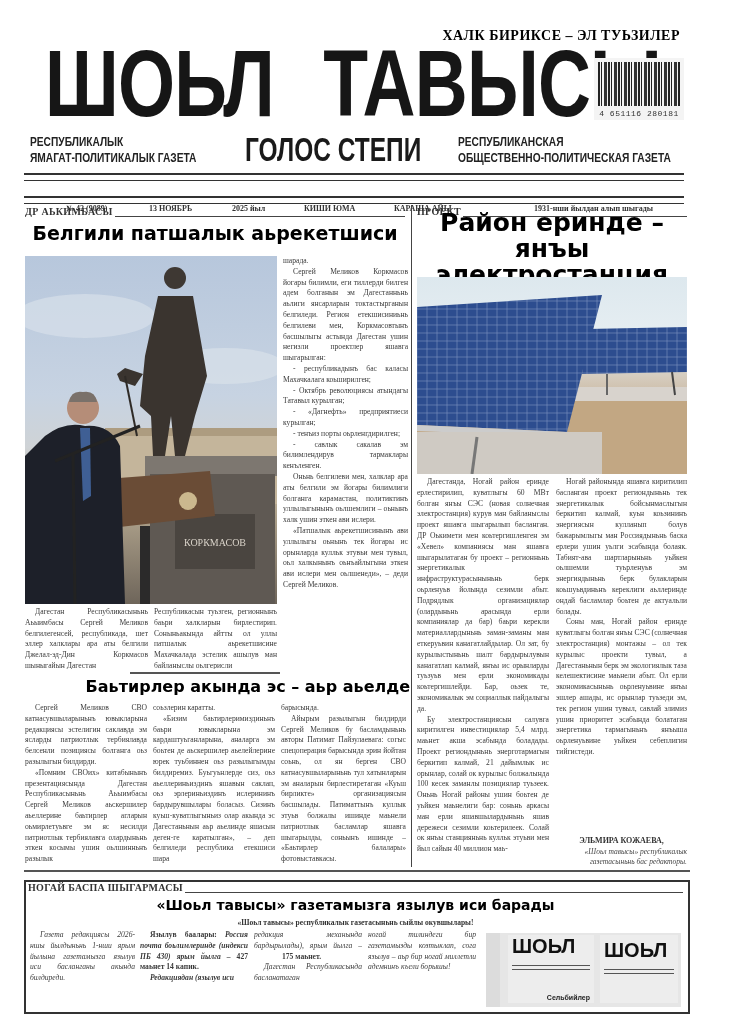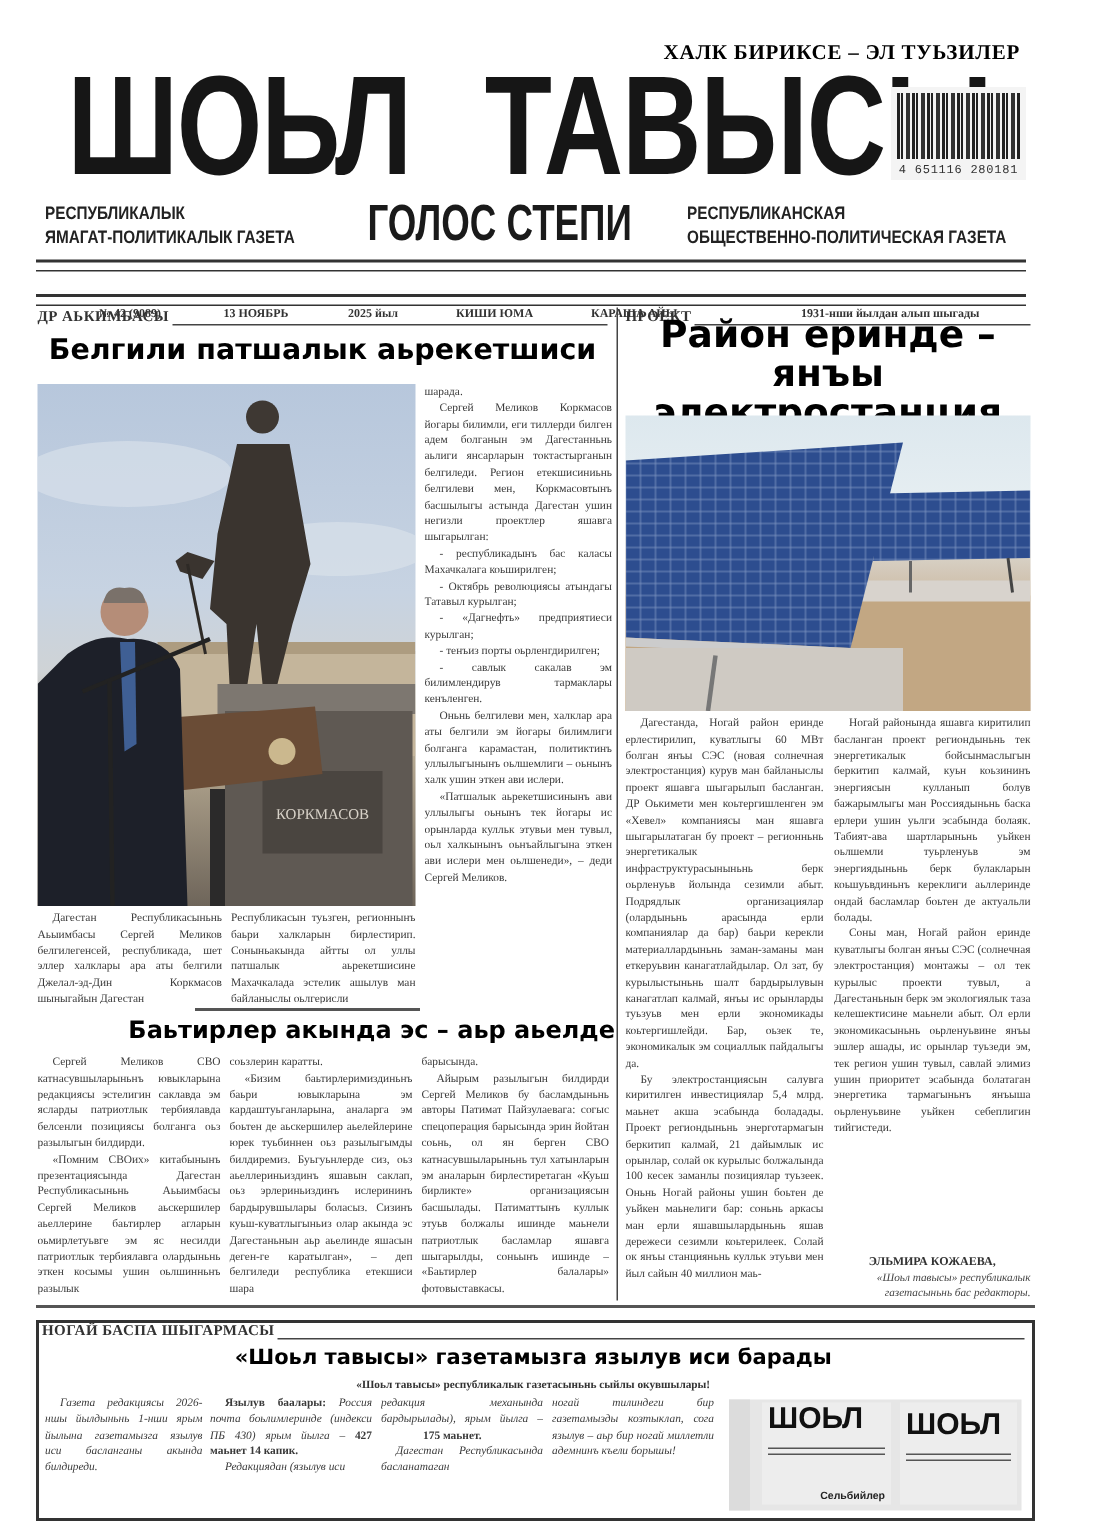--- a/index.html
+++ b/index.html
@@ -170,21 +170,21 @@
 <div class="abs ad-box"></div>
 <div class="abs rubric" style="left:28px; top:882px; width:655px;">
   <span>НОГАЙ БАСПА ШЫГАРМАСЫ</span>
     <span class="line"></span>
 </div>
 <div class="abs headline" style="left:28px; top:895px; width:655px; font-size:14px; line-height:20px;">«Шоьл тавысы» газетамызга язылув иси барады</div>
 <div class="abs" style="left:28px; top:918px; width:655px; text-align:center; font-size:7.5px; font-weight:bold; color:#333;">«Шоьл тавысы» республикалык газетасыньнь сыйлы окувшылары!</div>
 <div class="abs col italic" style="left:30px; top:930px; width:105px; height:70px;">
   <p>Газета редакциясы 2026-ншы йылдыньнь 1-нши ярым йылына газетамызга язылув иси басланганы акында билдиреди.</p>
 </div>
-<div class="abs col" style="left:140px; top:930px; width:108px; height:70px;">
+<div class="abs col" style="left:140px; top:930px; width:108px; height:70px;font-weight:bold;">
   <p><b>Язылув баалары:</b> <i>Россия почта боьлимлеринде (индекси ПБ 430) ярым йылга –</i> <b>427 маьнет 14 капик.</b></p>
   <p class="italic">Редакциядан (язылув иси</p>
 </div>
 <div class="abs col" style="left:254px; top:930px; width:108px; height:70px;">
   <p class="italic" style="text-indent:0;"><span>редакция механында бардырылады), ярым йылга –</span> <b style="font-style:normal;margin-left:28px;">175 маьнет.</b></p>
   <p class="italic">Дагестан Республикасында басланатаган</p>
 </div>
 <div class="abs col italic" style="left:368px; top:930px; width:108px; height:70px;">
   <p style="text-indent:0;">ногай тилиндеги бир газетамызды козтыклап, сога язылув – аьр бир ногай миллетли адемнинъ къели борышы!</p>
 </div>

